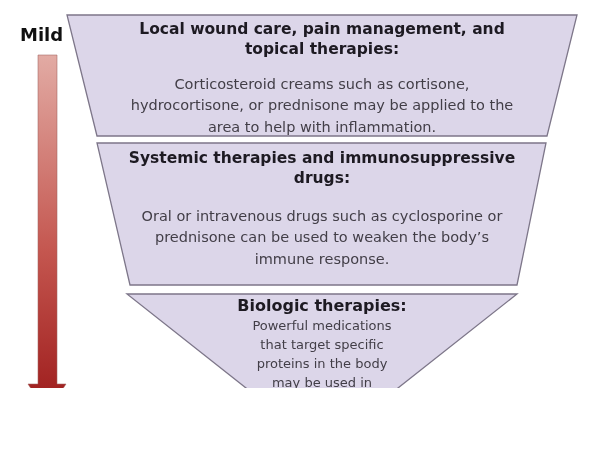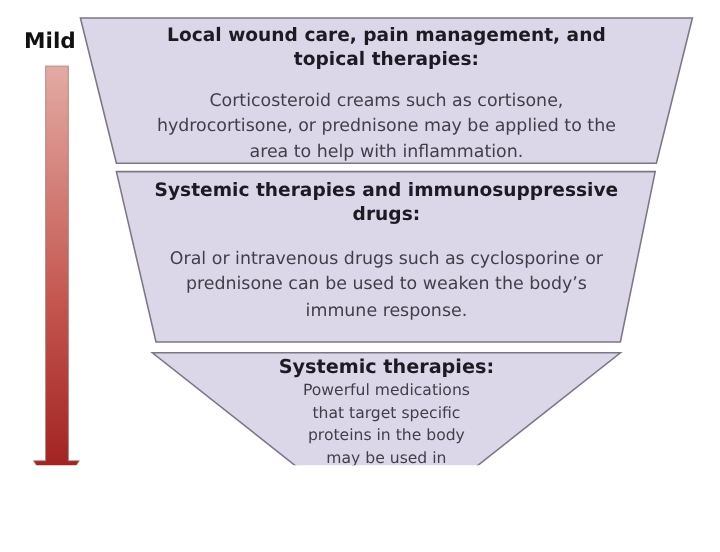--- a/index.html
+++ b/index.html
@@ -103,21 +103,21 @@
 
   <div class="seg-text" id="seg1-text">
     <div class="seg-heading">Local wound care, pain management, and
 topical therapies:</div>
     <div class="seg-body">Corticosteroid creams such as cortisone,
 hydrocortisone, or prednisone may be applied to the
 area to help with inflammation.</div>
   </div>
 
   <div class="seg-text" id="seg3-text">
-    <div class="seg-heading">Systemic therapies:</div>
+    <div class="seg-heading">Biologic therapies:</div>
     <div class="seg-body">Powerful medications
 that target specific
 proteins in the body
 may be used in
 severe cases</div>
   </div>
 
 </div>
 
 </body></html>

